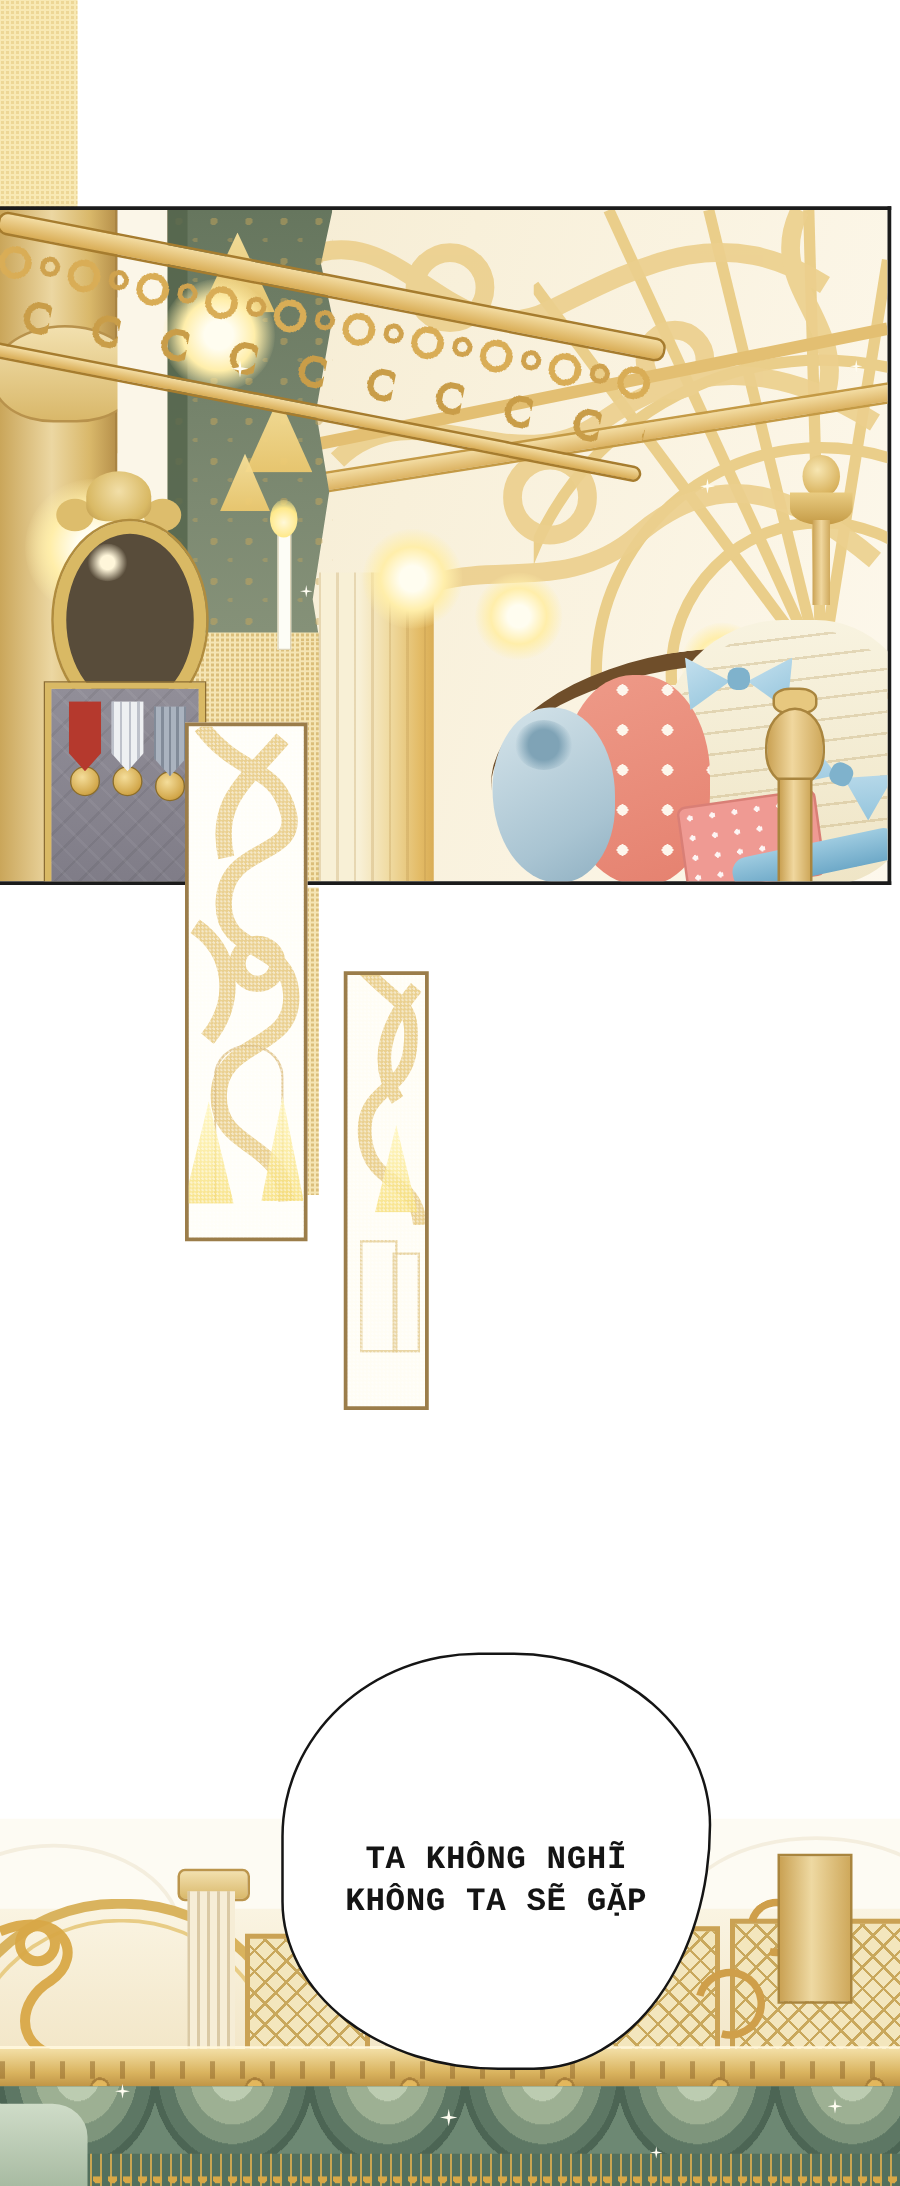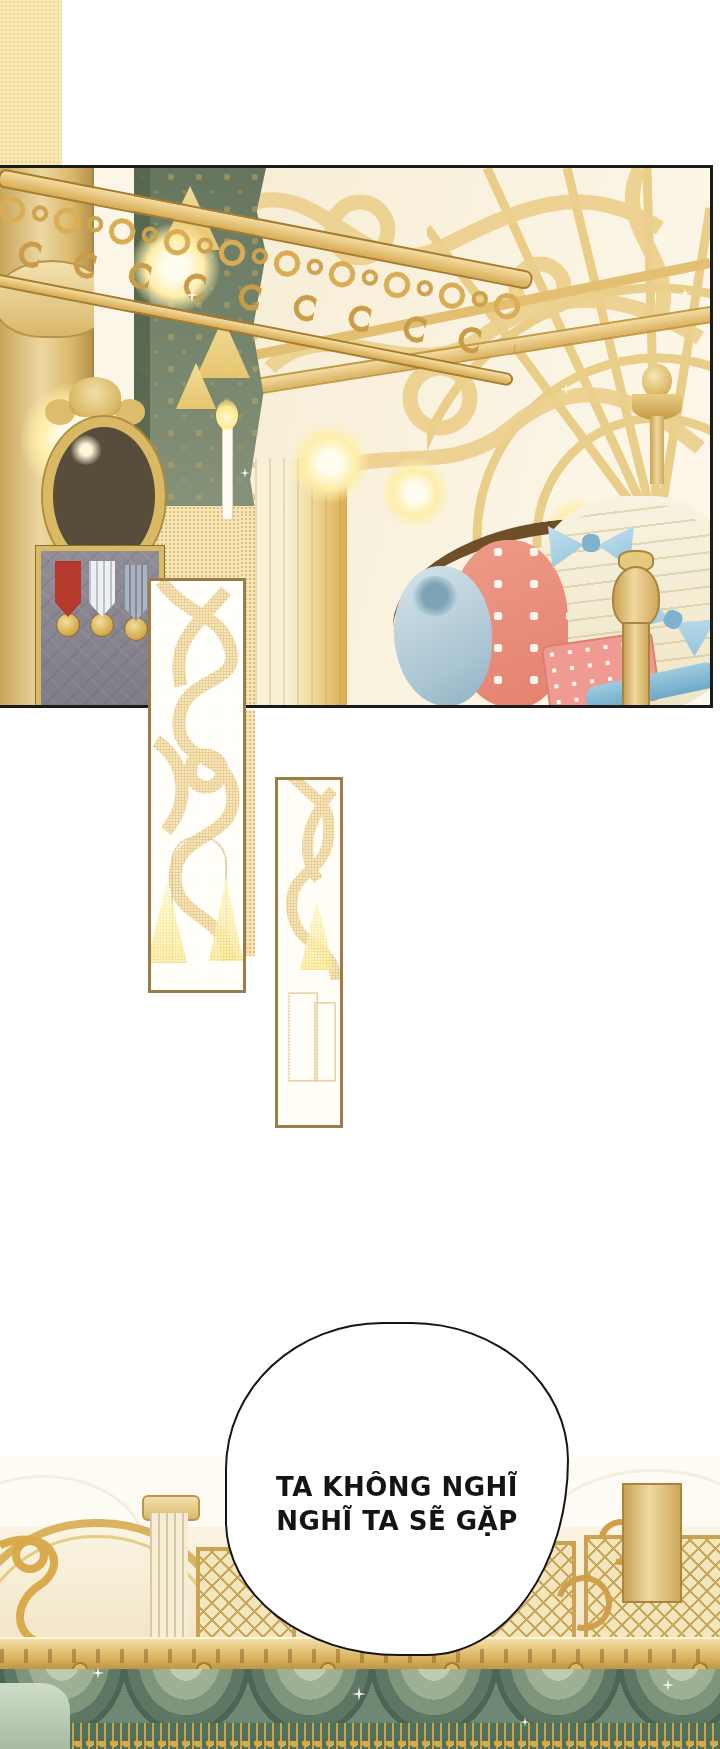--- a/index.html
+++ b/index.html
@@ -193,21 +193,21 @@
         background-image:repeating-linear-gradient(90deg,#c9a552 0 2px,transparent 2px 8px);}
   .s-trim{position:absolute;left:0;top:286px;width:720px;height:8px;
         background-image:radial-gradient(circle at 6px 2px,#d9a847 0 4px,transparent 4px);
         background-size:12px 8px;background-repeat:repeat-x;}
   .s-curtain-corner{position:absolute;left:0;top:228px;width:70px;height:66px;border-radius:0 40% 0 0;
         background:linear-gradient(#cfdcc8,#a8bba2);}
 
   
   .bubble{position:absolute;left:225px;top:1322px;width:340px;height:330px;background:#ffffff;
         border:2.5px solid #151515;z-index:5;
-        border-radius:50% 50% 45% 55% / 48% 45% 64% 44%;}
+        border-radius:50% 50% 45% 55% / 48% 45% 64% 44%;font-family:Liberation Mono, monospace;}
   .bubble-text{position:absolute;left:0;right:0;top:146px;text-align:center;color:#141414;
         font-size:26px;line-height:34px;font-weight:bold;letter-spacing:.5px;margin:0;}
   .bubble-text p{margin:0;}
 </style>
 </head>
 <body>
 
 <div class="page">
 
   <section class="panel">
@@ -403,17 +403,17 @@
 
     <div class="sparkle" style="left:92px;top:212px;width:12px;height:12px;"></div>
     <div class="sparkle" style="left:352px;top:232px;width:14px;height:14px;"></div>
     <div class="sparkle" style="left:662px;top:224px;width:12px;height:12px;"></div>
     <div class="sparkle" style="left:520px;top:262px;width:10px;height:10px;"></div>
   </section>
 
   <div class="bubble">
     <div class="bubble-text">
       <p>TA KHÔNG NGHĨ</p>
-      <p>NGHĨ TA SẼ GẶP</p>
+      <p>KHÔNG TA SẼ GẶP</p>
     </div>
   </div>
 
 </div>
 
 </body></html>

